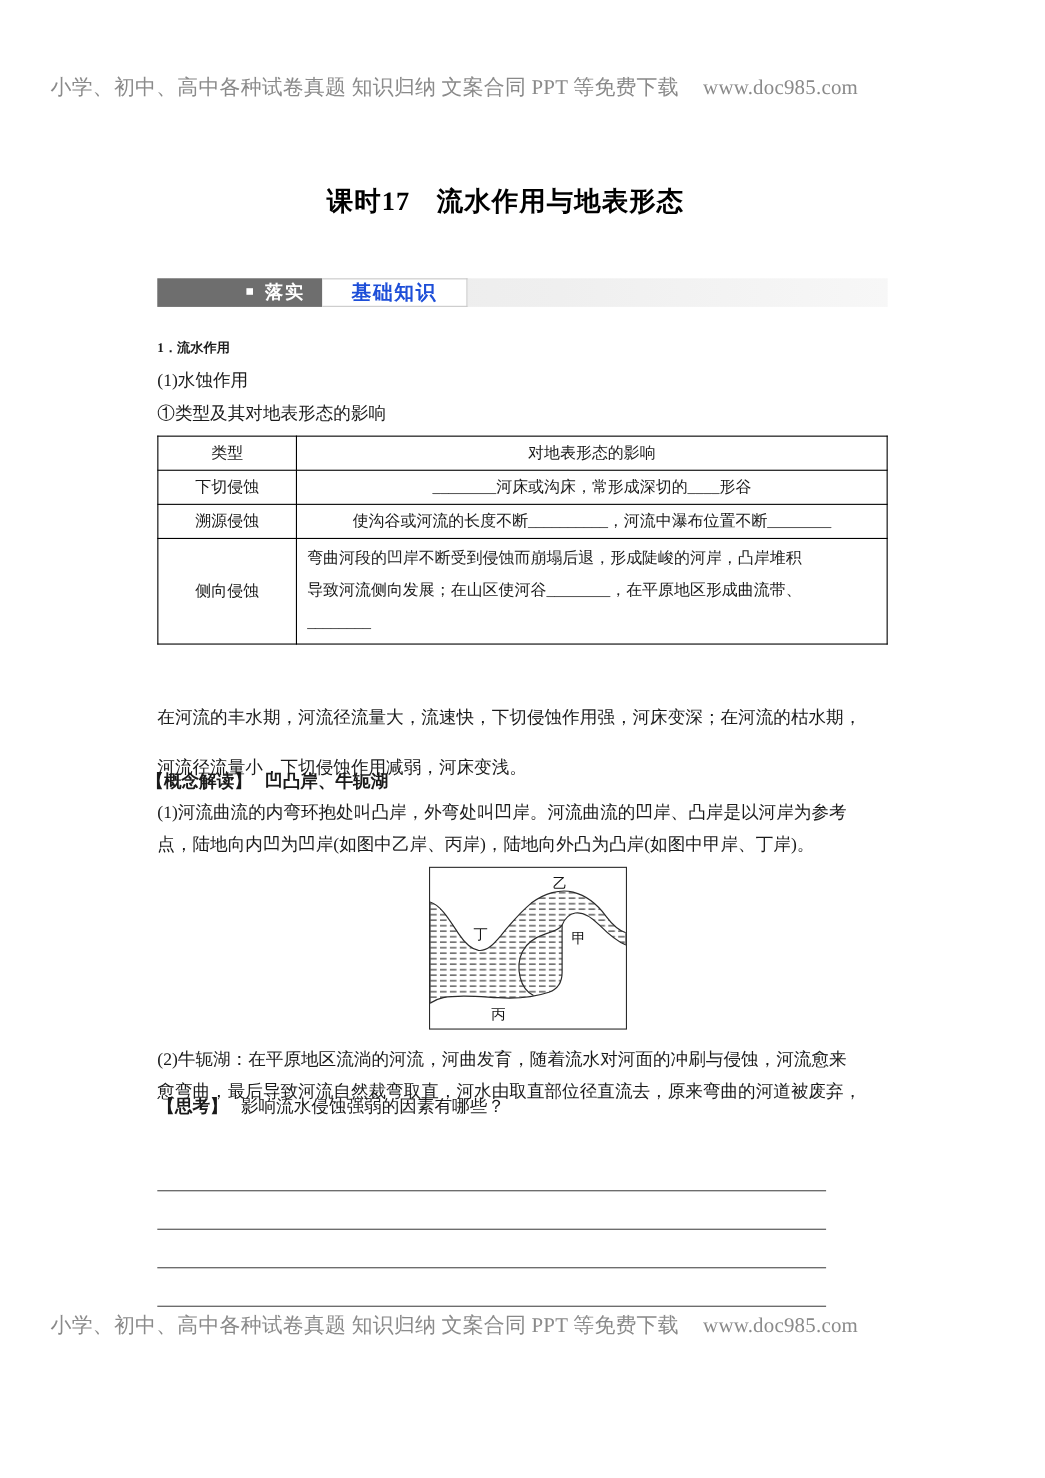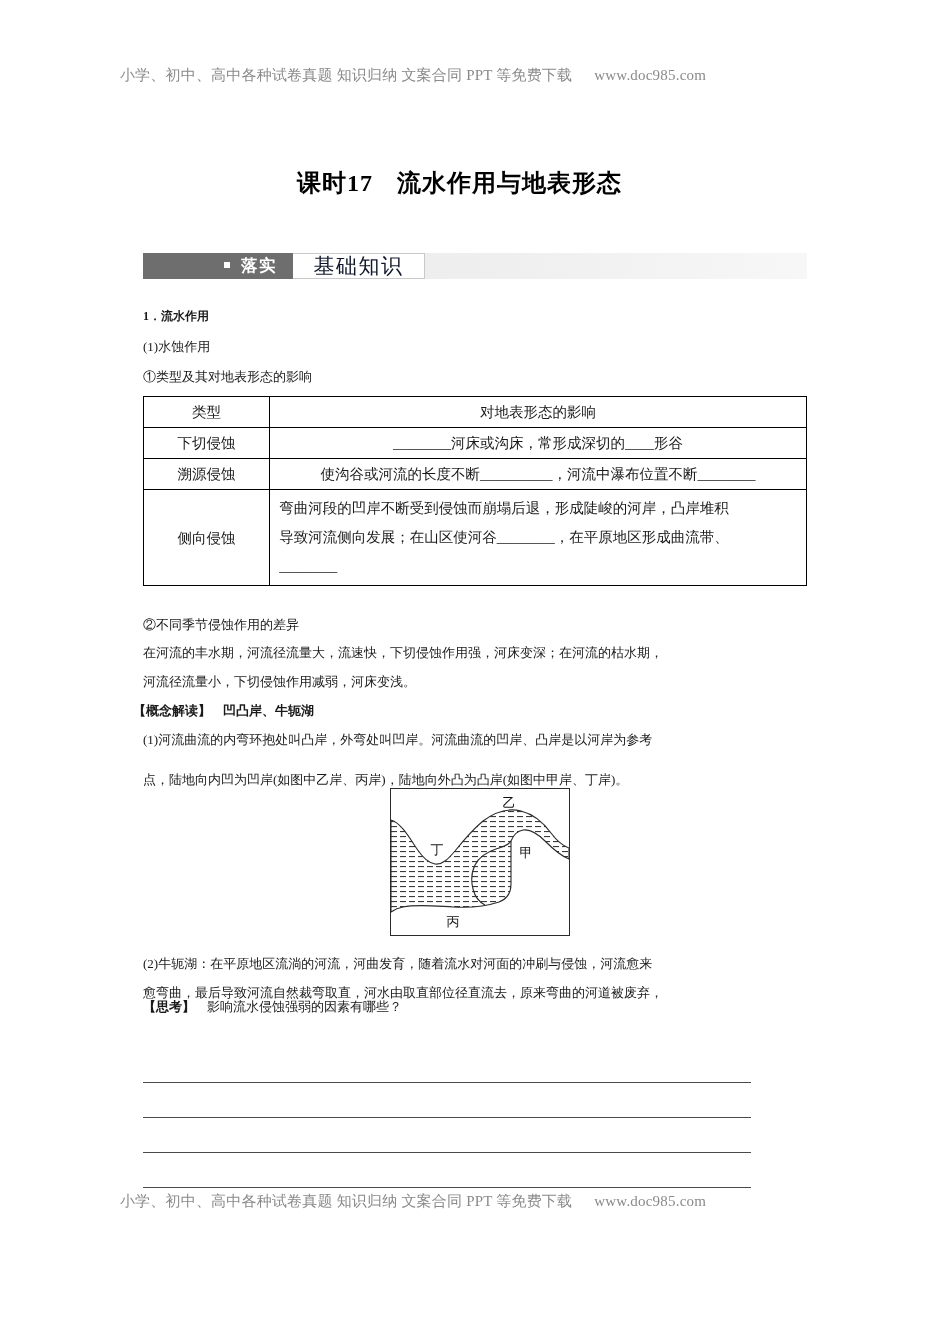--- a/index.html
+++ b/index.html
@@ -21,21 +21,21 @@
     width: 950px;
     height: 1344px;
   }
 
   
   .watermark {
     position: absolute;
     left: 0;
     width: 826px;
     text-align: center;
-    font-size: 15px;
+    font-size: 19px;
     color: #8a8a8a;
     letter-spacing: 0.2px;
     white-space: nowrap;
     font-family: "Liberation Serif", "DejaVu Serif", serif;
   }
   .watermark .url {
     font-family: "Liberation Serif", "DejaVu Serif", serif;
     margin-left: 22px;
   }
   #wm-top { top: 66px; }
@@ -94,30 +94,30 @@
     width: 132px;
     background: #ffffff;
     border: 1px solid #c9c9c9;
     border-left: none;
     box-sizing: border-box;
     display: flex;
     align-items: center;
     justify-content: center;
   }
   .section-bar .light-label {
-    color: #0f172a;
-    font-size: 21px;
-    font-weight: normal;
+    color: #1d4ed8;
+    font-size: 18px;
+    font-weight: bold;
     letter-spacing: 1.5px;
   }
 
   
   .txt {
     position: absolute;
-    font-size: 13px;
+    font-size: 16px;
     line-height: 29px;
     color: #1a1a1a;
     white-space: nowrap;
   }
   .b { font-weight: bold; }
 
   #h-1 { left: 143px; top: 302px; font-size: 12px; font-weight: bold; }
   #h-2 { left: 143px; top: 332px; }
   #h-3 { left: 143px; top: 362px; }
 
@@ -147,24 +147,24 @@
   .tbl td.c2.para {
     text-align: left;
     padding: 4px 7px 4px 9px;
     line-height: 29px;
     white-space: normal;
   }
 
   
   #p-1 { left: 143px; top: 610px; }
   #p-2 { left: 143px; top: 638px; }
-  #p-3 { left: 143px; top: 667px; }
+  #p-3 { left: 143px; top: 684px; }
   #p-4 { left: 133px; top: 696px; }
   #p-5 { left: 143px; top: 725px; }
-  #p-6 { left: 143px; top: 754px; margin-top: 11px; }
+  #p-6 { left: 143px; top: 754px; }
 
   #p-7 { left: 143px; top: 949px; }
   #p-8 { left: 143px; top: 978px; }
   #p-9 { left: 143px; top: 1007px; }
   #p-10 { left: 143px; top: 992px; }
 
   
   .figure {
     position: absolute;
     left: 390px;
@@ -241,21 +241,20 @@
         <td class="c1">侧向侵蚀</td>
         <td class="c2 para">
           <div>弯曲河段的凹岸不断受到侵蚀而崩塌后退，形成陡峻的河岸，凸岸堆积</div>
           <div>导致河流侧向发展；在山区使河谷________，在平原地区形成曲流带、</div>
           <div>________</div>
         </td>
       </tr>
     </tbody>
   </table>
 
-  <div class="txt" id="p-1">②不同季节侵蚀作用的差异</div>
   <div class="txt" id="p-2">在河流的丰水期，河流径流量大，流速快，下切侵蚀作用强，河床变深；在河流的枯水期，</div>
   <div class="txt" id="p-3">河流径流量小，下切侵蚀作用减弱，河床变浅。</div>
   <div class="txt" id="p-4">
     <span class="b">【概念解读】</span><span style="display:inline-block;width:12px"></span><span class="b">凹凸岸、牛轭湖</span>
   </div>
   <div class="txt" id="p-5">(1)河流曲流的内弯环抱处叫凸岸，外弯处叫凹岸。河流曲流的凹岸、凸岸是以河岸为参考</div>
   <div class="txt" id="p-6">点，陆地向内凹为凹岸(如图中乙岸、丙岸)，陆地向外凸为凸岸(如图中甲岸、丁岸)。</div>
 
   <div class="figure">
     <svg width="178" height="146" viewBox="0 0 178 146">

